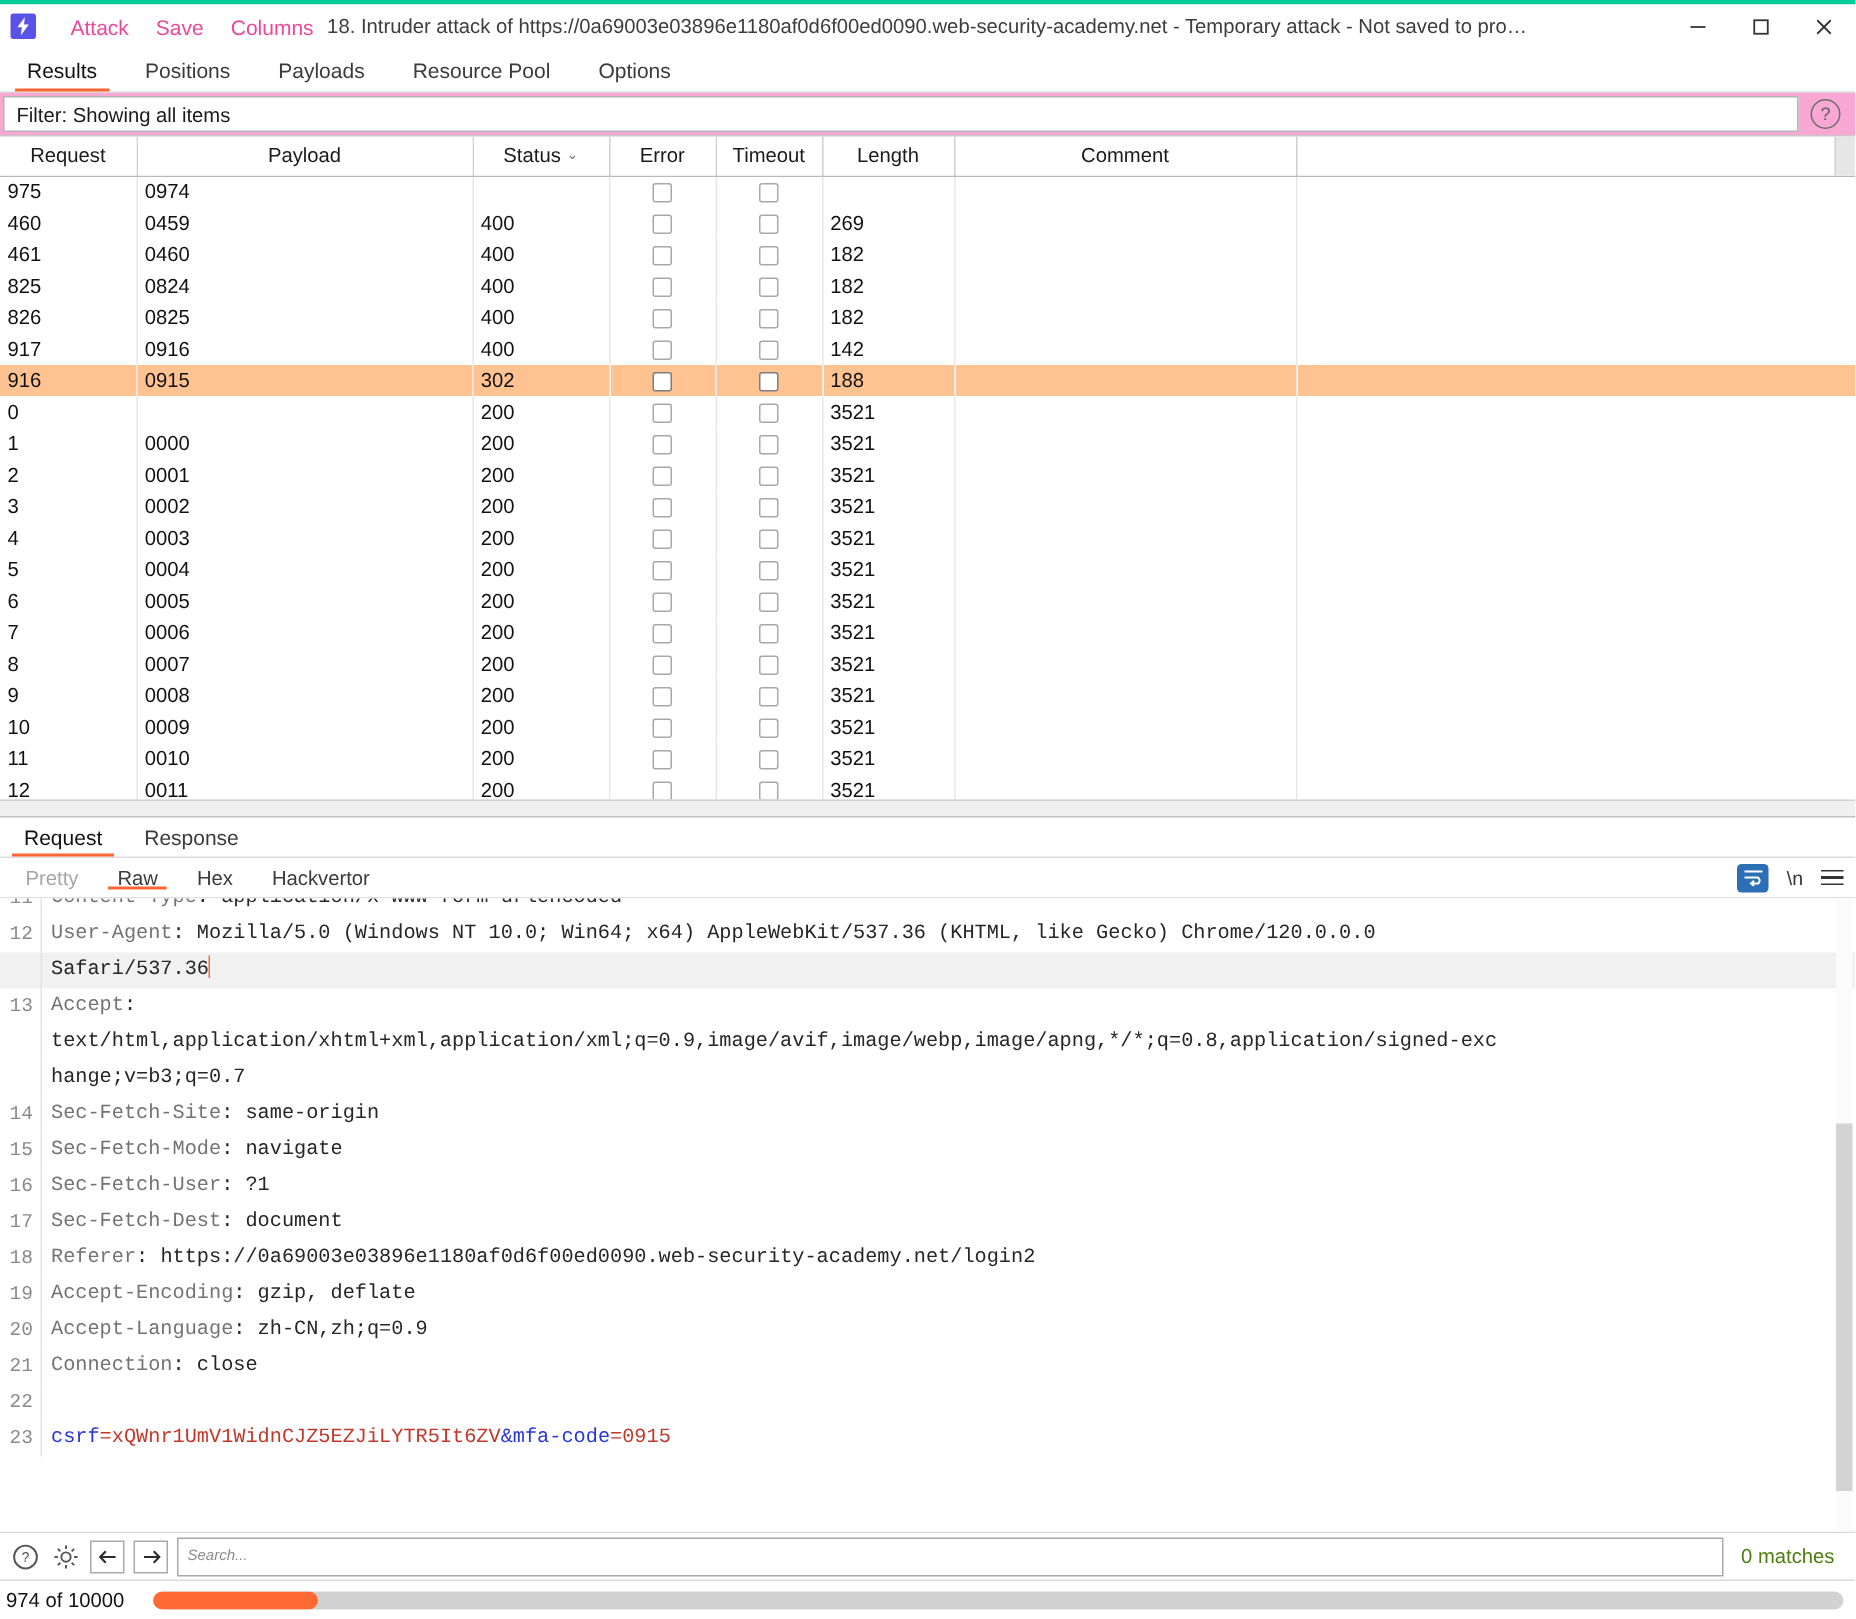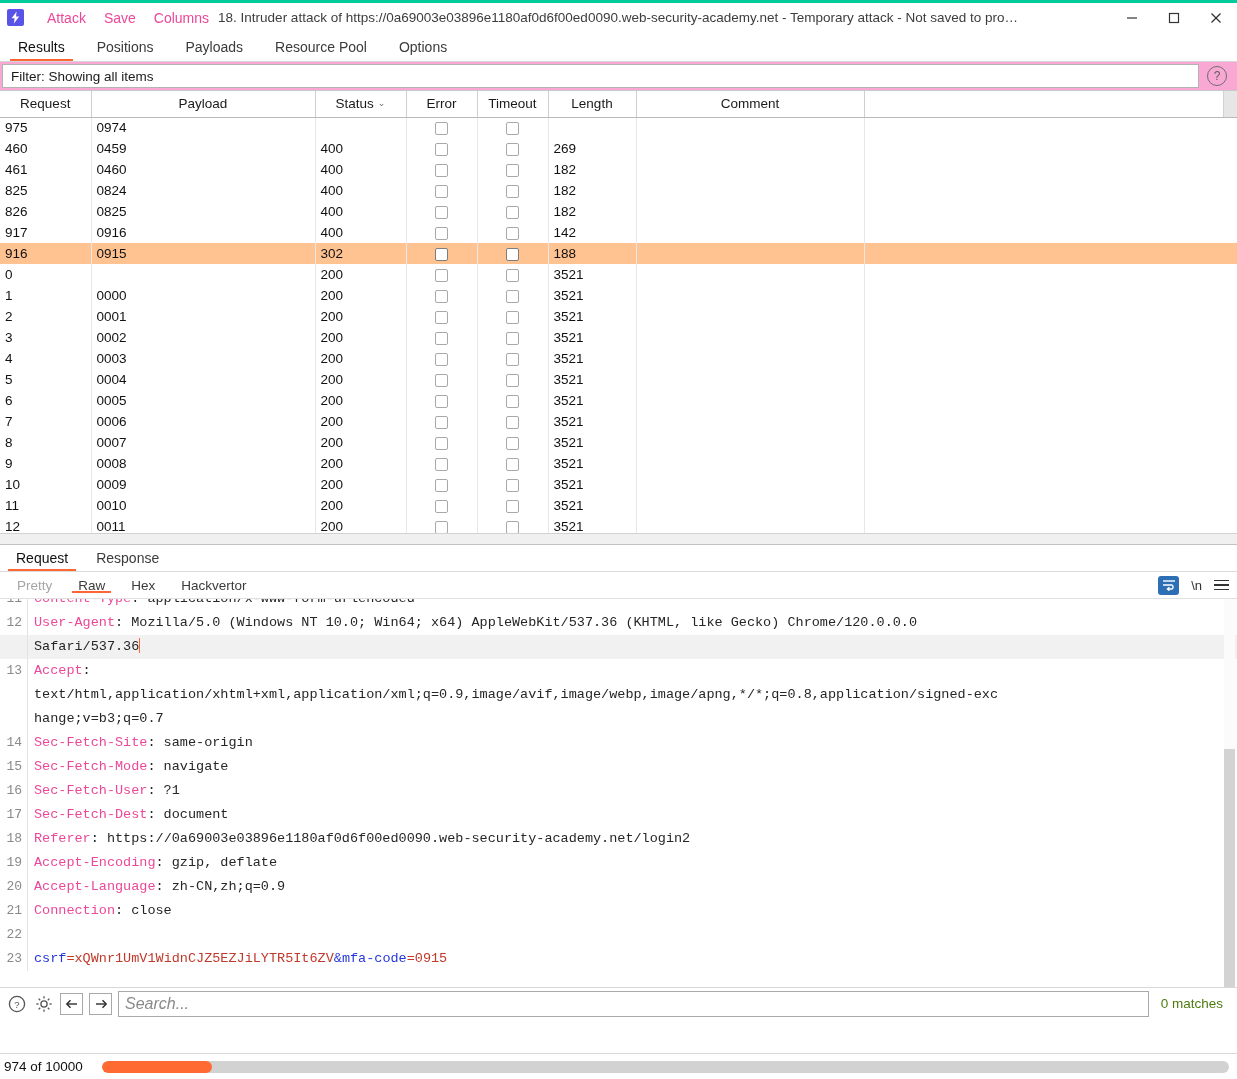--- a/index.html
+++ b/index.html
@@ -238,21 +238,21 @@
     padding-right: 5px;
     color: #8a8a8a;
     border-right: 1px solid #e3e3e3;
     flex: 0 0 auto;
     user-select: none;
     font-size: 13px;
   }
   .ctext { padding-left: 6px; color: #262626; flex: 1 1 auto; overflow: hidden; }
   .cline.wrapline .gutter { border-right: 1px solid #e3e3e3; }
   .cline.hl { background: #f1f1f1; }
-  .hdrname { color: #ec4899; }
+  .hdrname { color: #737373; }
   .param-k { color: #2637d9; }
   .param-v { color: #c0392b; }
   .caret {
     display: inline-block; width: 1px; height: 15px;
     background: #ff6633; vertical-align: -3px;
   }
   .ed-vscroll {
     position: absolute; right: 2px; top: 150px; width: 11px; height: 245px;
     background: #d3d3d3; border-radius: 0;
   }
@@ -282,40 +282,39 @@
     display: flex; align-items: center; justify-content: center;
     font-size: 13px; color: #2b2b2b;
     cursor: default;
   }
   .search-input {
     flex: 1 1 auto;
     height: 23px;
     border: 1px solid #a9a9a9;
     padding: 12px 6px;
     font-family: "Liberation Sans", sans-serif;
-    font-size: 16px;
+    font-size: 10px;
     color: #b91c1c;
     background: #fff;
     outline: none;
   }
   .search-input::placeholder { color: #8a8a8a; font-style: italic; }
   .matches {
     font-size: 13.5px; color: #4d7c0f;
     padding: 0 8px 0 6px; white-space: nowrap; cursor: default;
   }
 
   
   .statusbar {
     height: 26px; min-height: 26px;
     display: flex; align-items: center;
     background: #fff;
     border-top: 1px solid #dadada;
     padding-left: 4px;
     gap: 19px;
-    margin-top: 34px;
   }
   .status-text { font-size: 13.5px; color: #111; white-space: nowrap; cursor: default; }
   .progress-outer {
     flex: 1 1 auto;
     height: 12px;
     background: #d2d2d2;
     border-radius: 6px;
     overflow: hidden;
     margin-right: 8px;
   }

